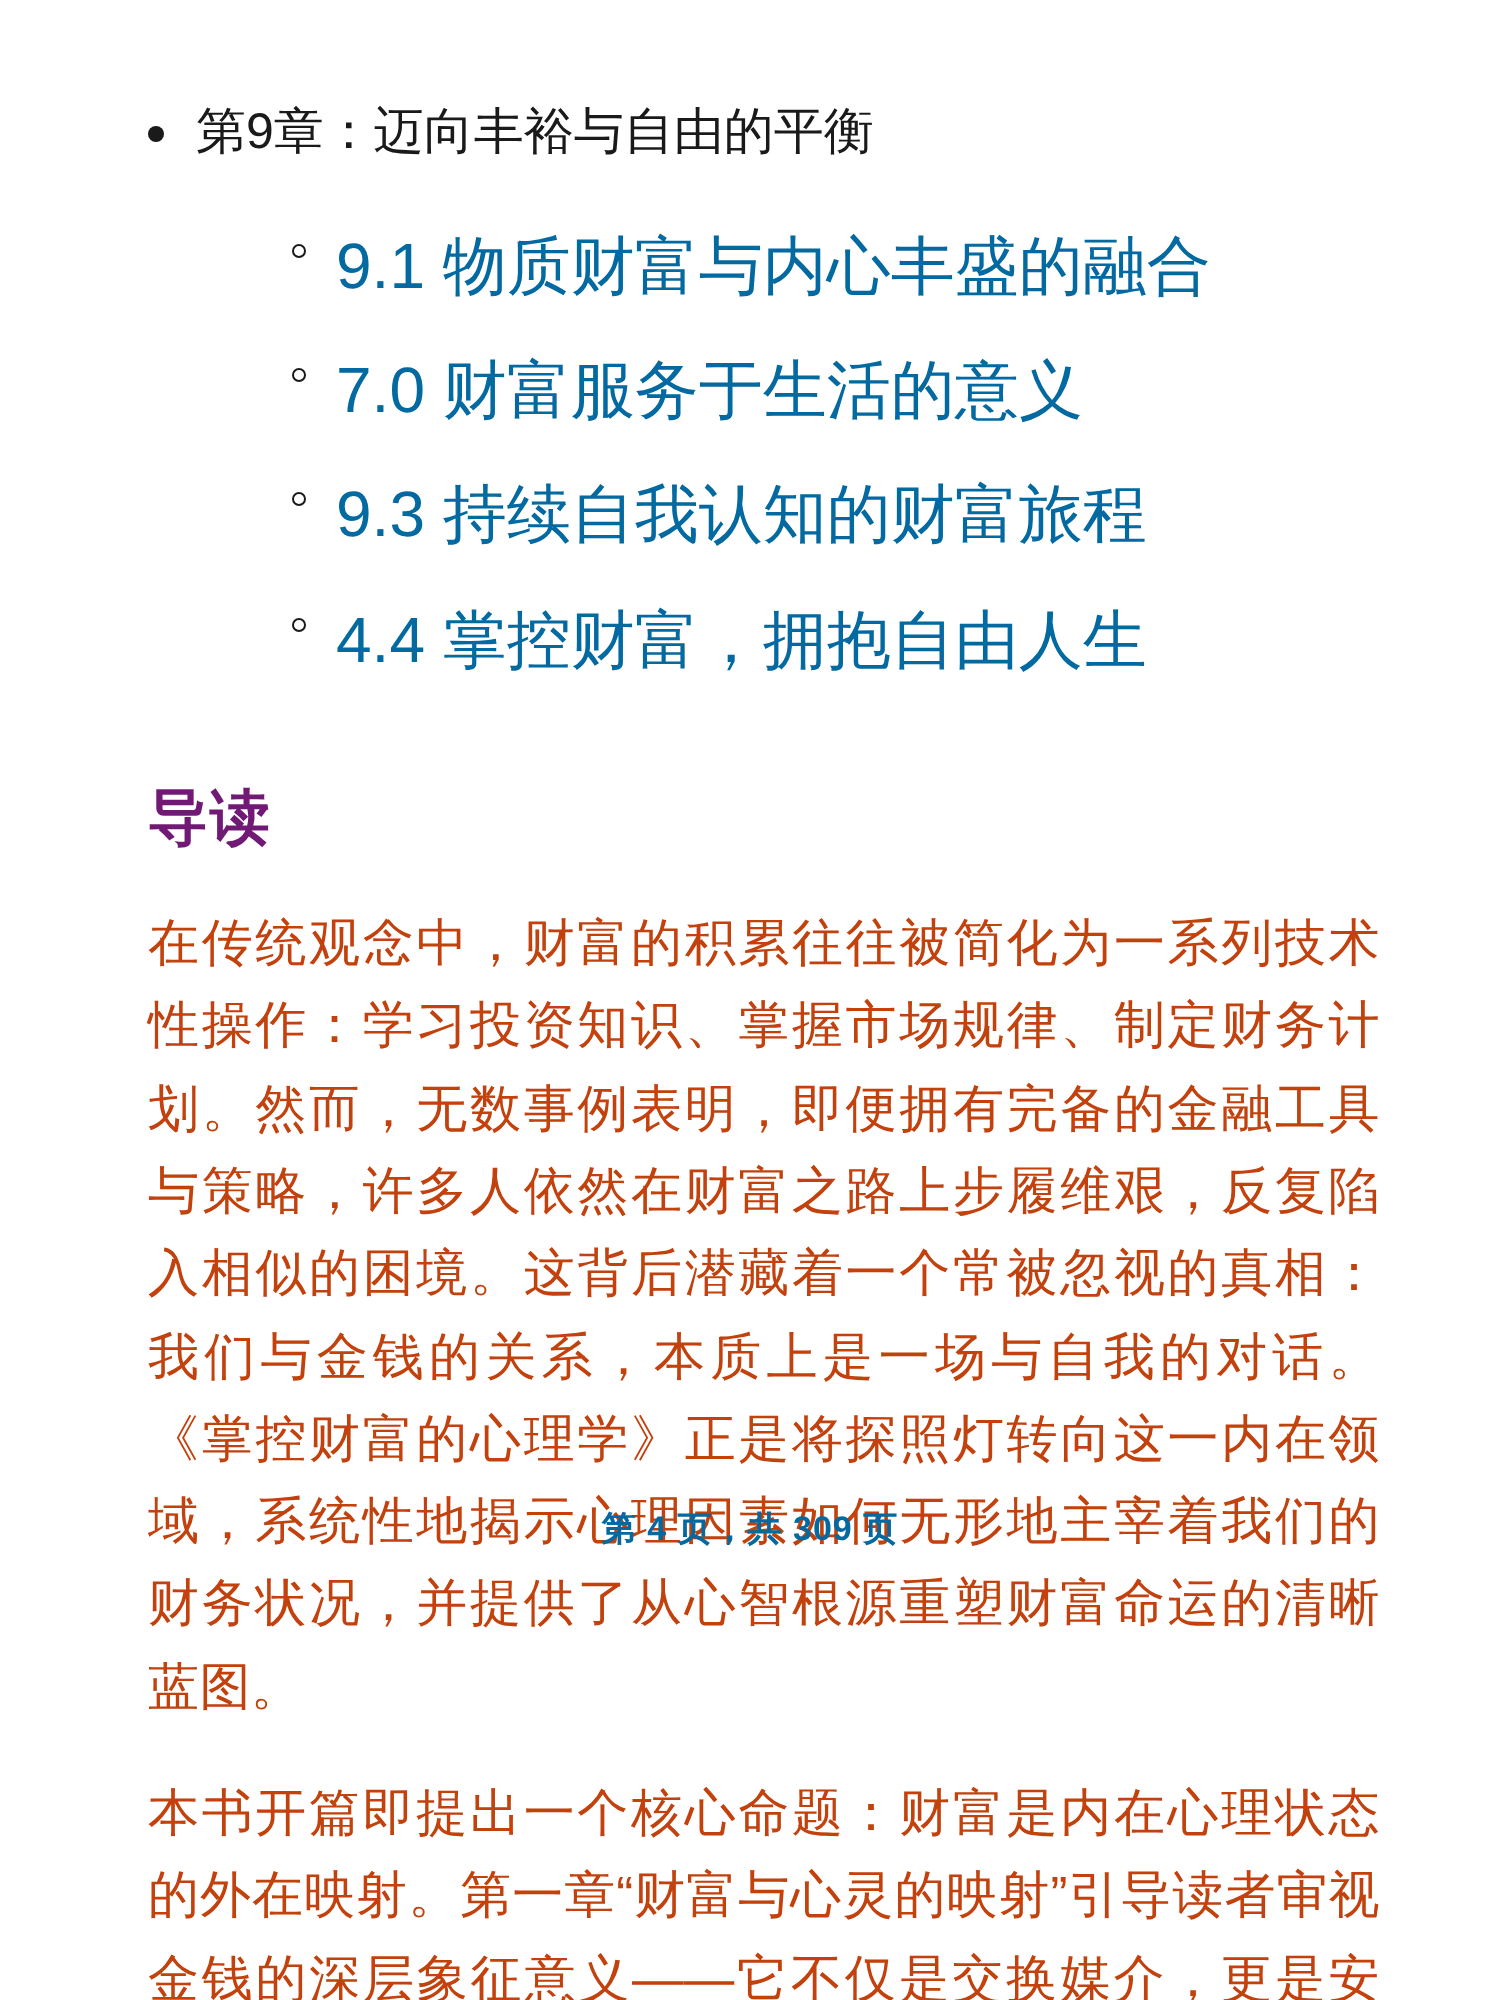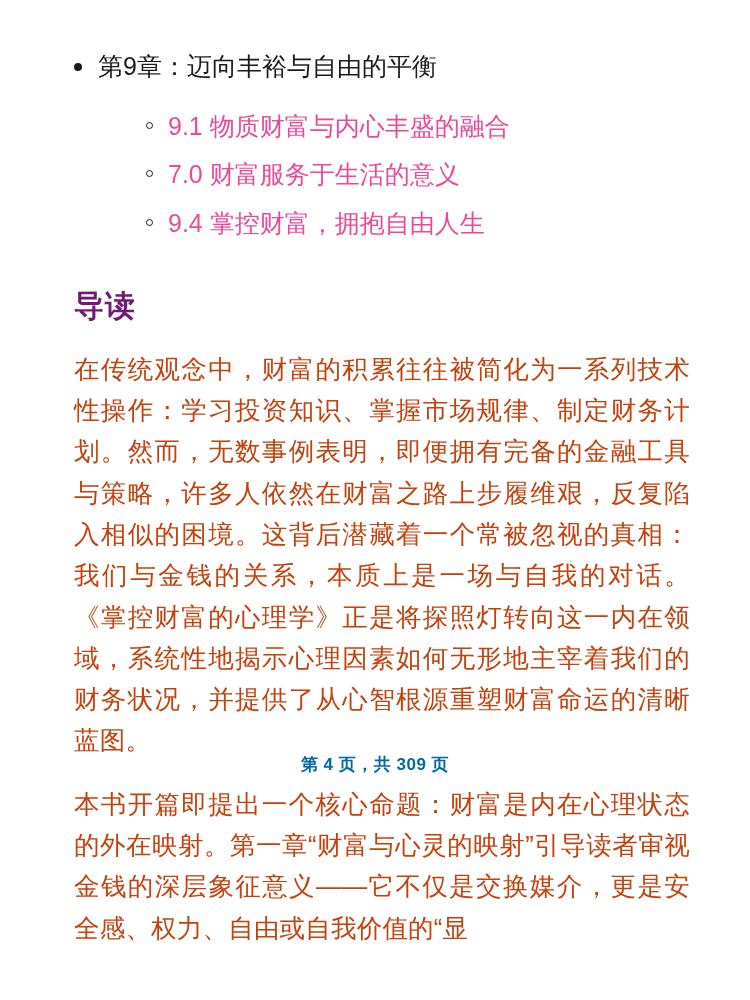--- a/index.html
+++ b/index.html
@@ -44,24 +44,24 @@
     border-radius: 50%;
     background: #1a1a1a;
   }
   .toc-sub-list {
     margin: 16px 0 0 0;
     padding: 0;
     list-style: none;
   }
   .toc-sub {
     position: relative;
-    font-size: 25px;
+    font-size: 32px;
     line-height: 1.95;
     padding-left: 70px;
-    color: #ec4899;
+    color: #0369a1;
   }
   .toc-sub > .bullet-hollow {
     position: absolute;
     left: 48px;
     top: 20px;
     width: 7px;
     height: 7px;
     border-radius: 50%;
     border: 1.6px solid #1a1a1a;
     background: transparent;
@@ -111,21 +111,25 @@
         <li class="toc-sub">
           <span class="bullet-hollow"></span>
           <span>9.1 物质财富与内心丰盛的融合</span>
         </li>
         <li class="toc-sub">
           <span class="bullet-hollow"></span>
           <span>7.0 财富服务于生活的意义</span>
         </li>
         <li class="toc-sub">
           <span class="bullet-hollow"></span>
-          <span>9.4 掌控财富，拥抱自由人生</span>
+          <span>9.3 持续自我认知的财富旅程</span>
+        </li>
+        <li class="toc-sub">
+          <span class="bullet-hollow"></span>
+          <span>4.4 掌控财富，拥抱自由人生</span>
         </li>
       </ul>
     </li>
   </ul>
 
   <h2 class="section-heading">导读</h2>
 
   <p class="body-para">在传统观念中，财富的积累往往被简化为一系列技术性操作：学习投资知识、掌握市场规律、制定财务计划。然而，无数事例表明，即便拥有完备的金融工具与策略，许多人依然在财富之路上步履维艰，反复陷入相似的困境。这背后潜藏着一个常被忽视的真相：我们与金钱的关系，本质上是一场与自我的对话。《掌控财富的心理学》正是将探照灯转向这一内在领域，系统性地揭示心理因素如何无形地主宰着我们的财务状况，并提供了从心智根源重塑财富命运的清晰蓝图。</p>
   <p class="body-para">本书开篇即提出一个核心命题：财富是内在心理状态的外在映射。第一章“财富与心灵的映射”引导读者审视金钱的深层象征意义——它不仅是交换媒介，更是安全感、权力、自由或自我价值的“显</p>
 

